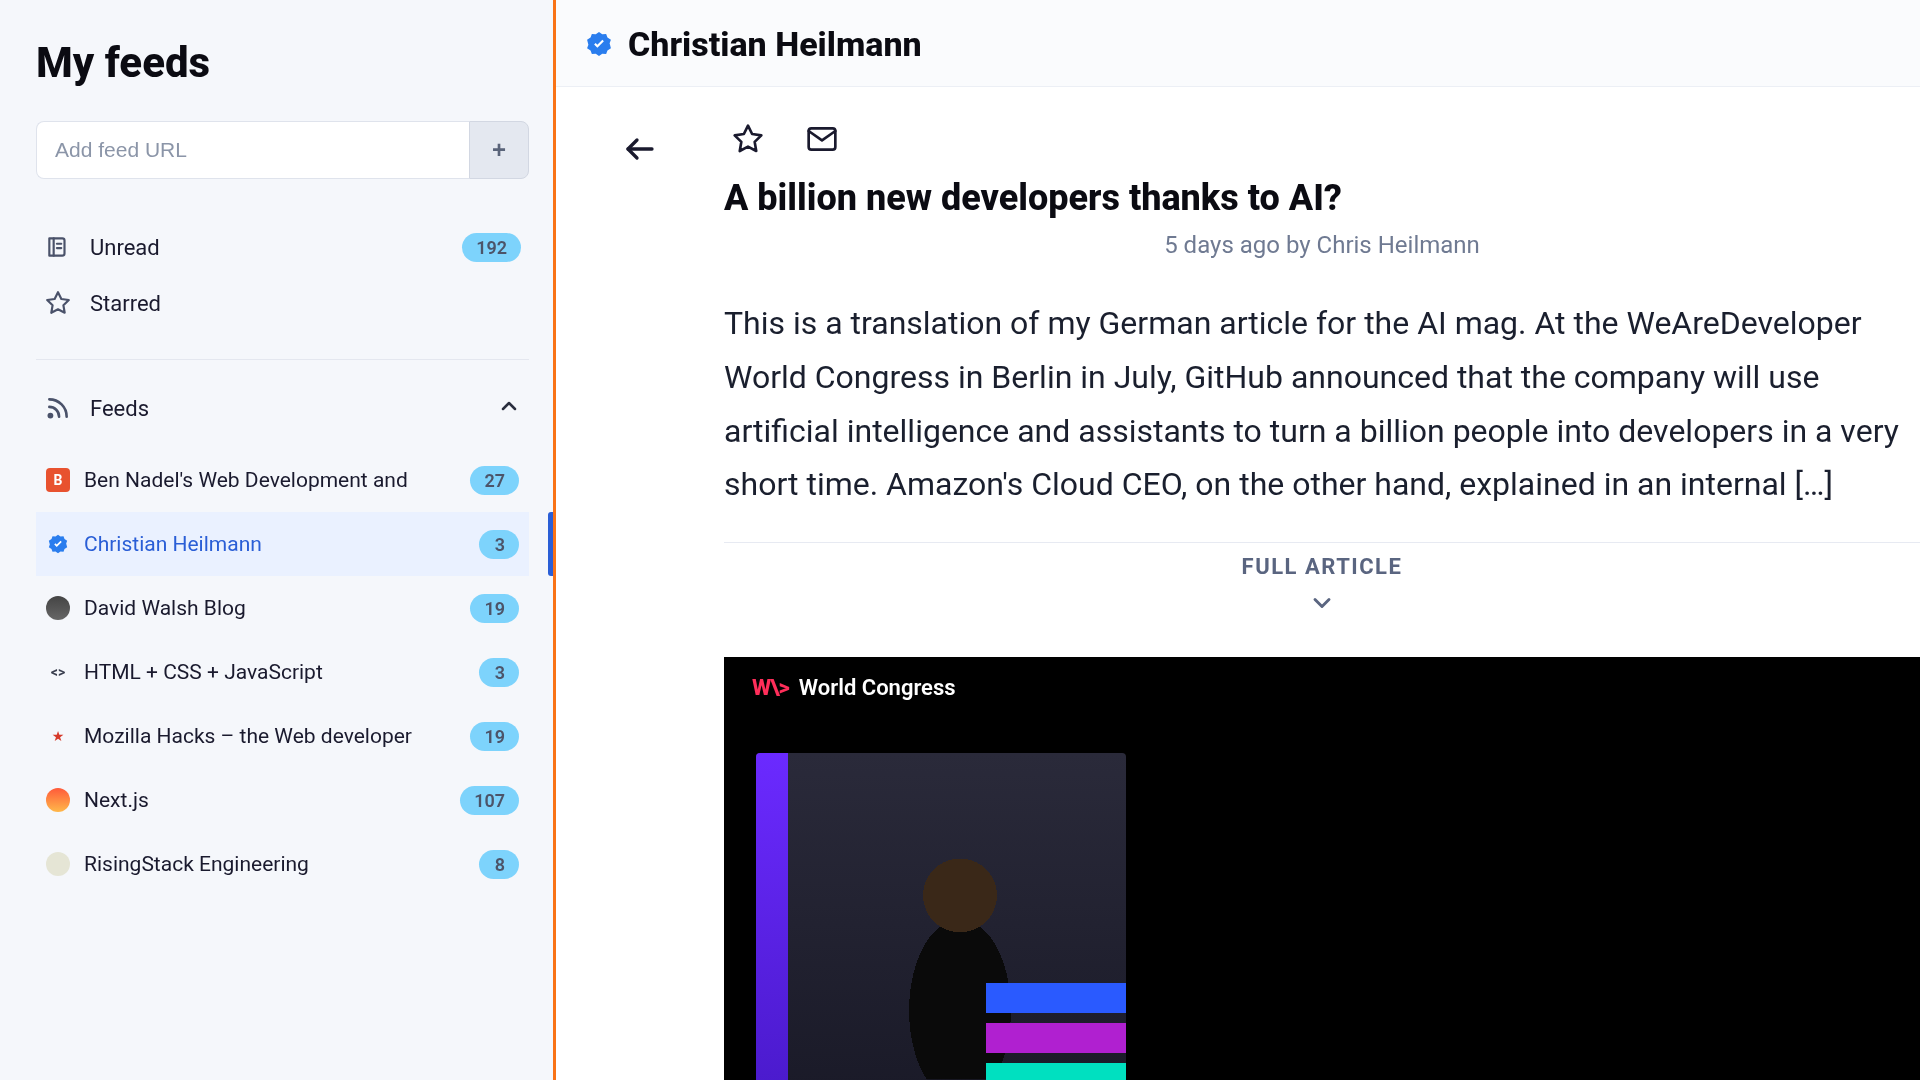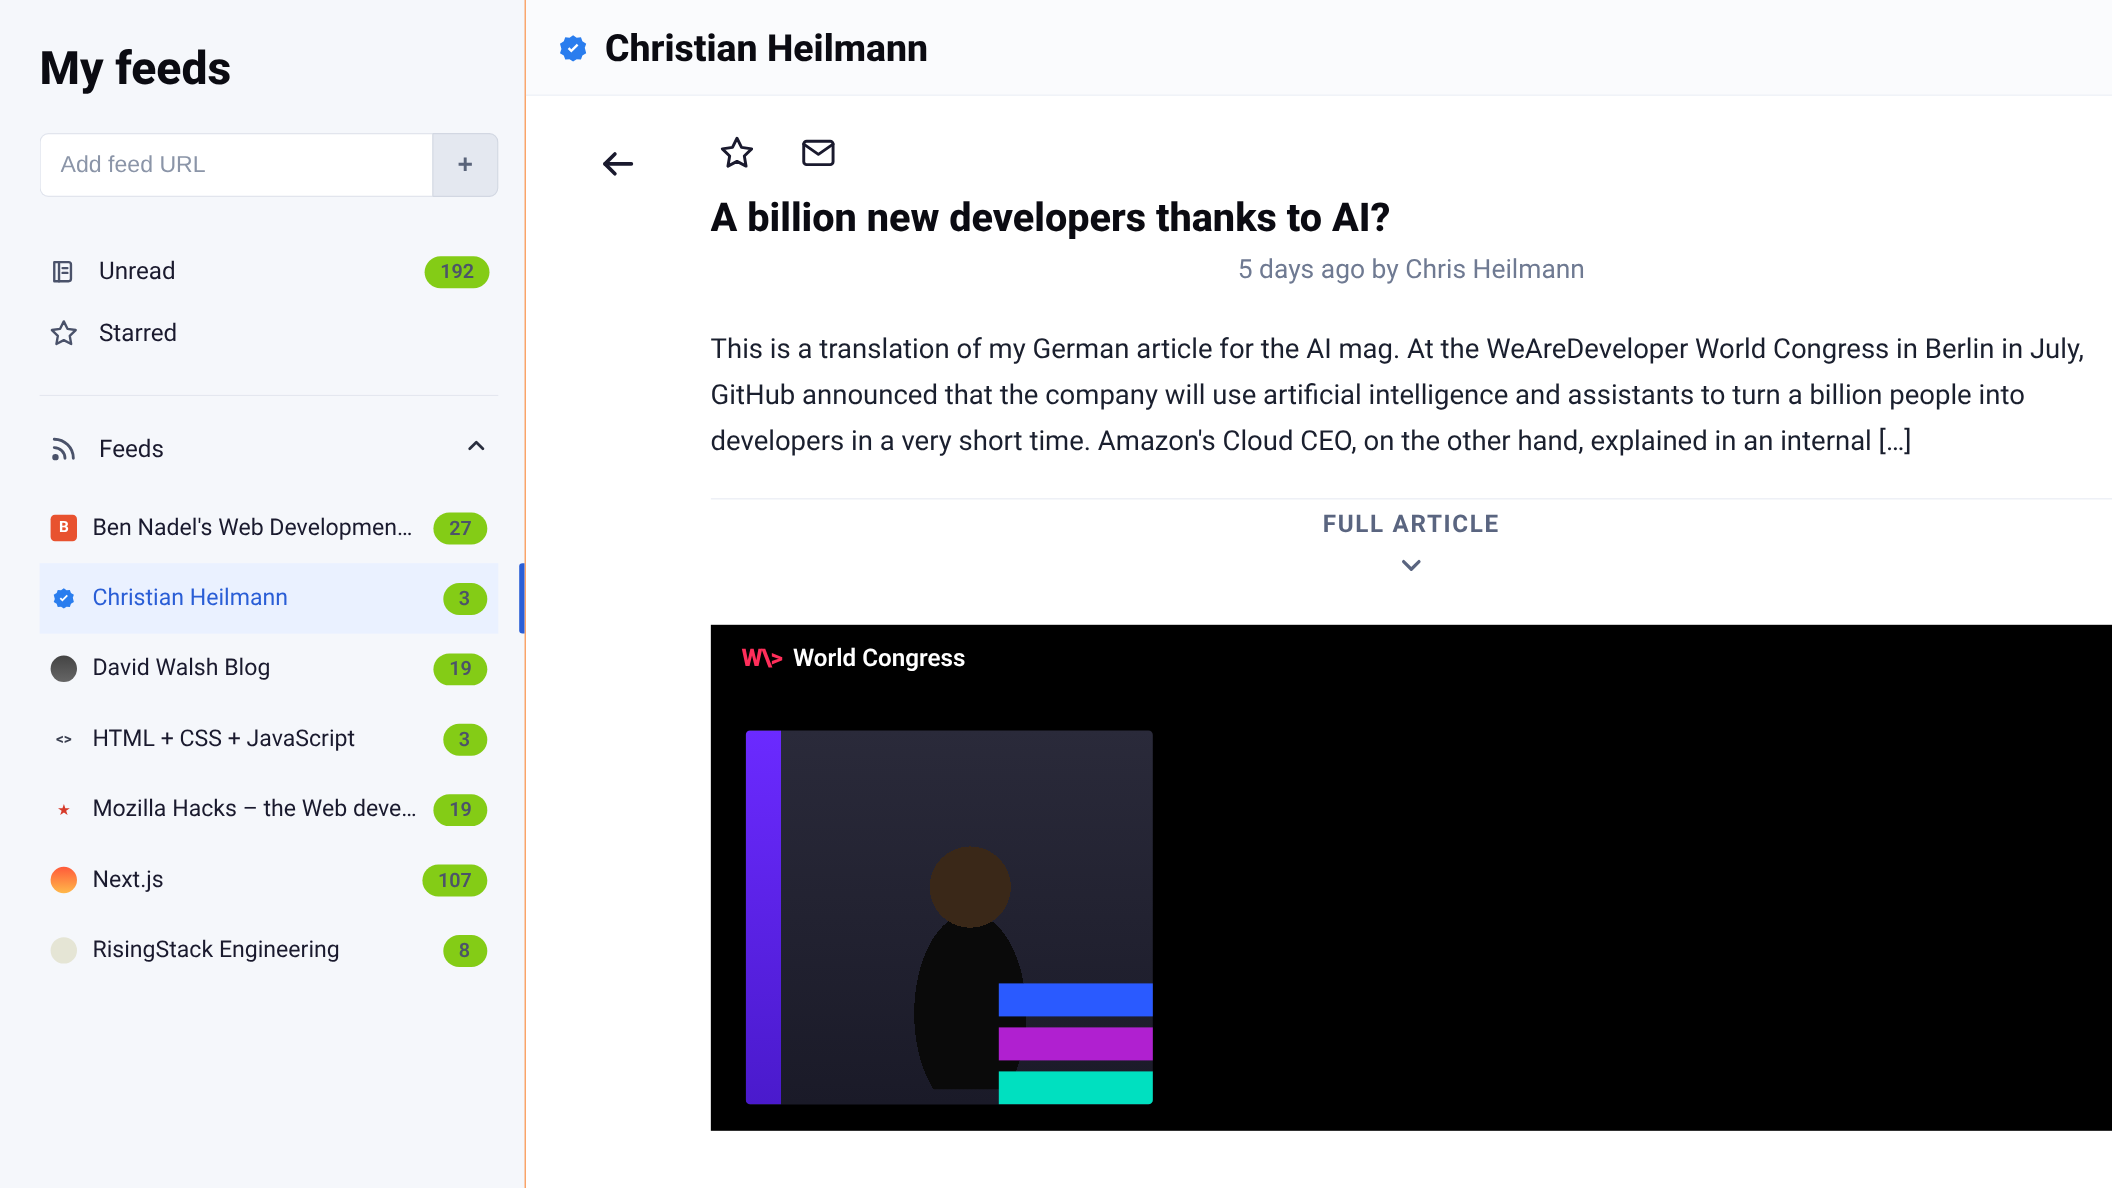--- a/index.html
+++ b/index.html
@@ -13,23 +13,23 @@
       color: #1a1a2e;
       overflow-x: hidden;
       width: 1920px;
       height: 1080px;
     }
     .app {
       display: flex;
       height: 100vh;
     }
     .sidebar {
-      width: 478px;
+      width: 556px;
       background: #f5f7fb;
-      border-right: 1px solid #f97316;
+      border-right: 3px solid #f97316;
       padding: 38px 24px 24px 36px;
       overflow-y: auto;
     }
     .sidebar-title {
       font-size: 42px;
       font-weight: 800;
       color: #0b0b12;
       margin-bottom: 34px;
     }
     .add-feed-row {
@@ -85,28 +85,28 @@
       color: #4a526a;
       flex-shrink: 0;
     }
     .nav-label {
       flex: 1;
       white-space: nowrap;
       overflow: hidden;
       text-overflow: ellipsis;
     }
     .badge {
-      background: #84cc16;
+      background: #7dd3fc;
       color: #4c5469;
       font-size: 18px;
       font-weight: 600;
       padding: 4px 14px;
       border-radius: 999px;
       min-width: 40px;
-      text-align: left;
+      text-align: right;
     }
     .divider {
       border: none;
       border-top: 1px solid #e4e7ef;
       margin: 28px 0 20px 0;
     }
     .feeds-header {
       display: flex;
       align-items: center;
       height: 56px;
@@ -245,21 +245,21 @@
       color: #0b0b12;
       margin-bottom: 12px;
     }
     .article-meta {
       font-size: 24px;
       color: #6f7a92;
       margin-bottom: 38px;
       text-align: center;
     }
     .article-body {
-      font-size: 25px;
+      font-size: 32px;
       line-height: 1.68;
       color: #1a1f2e;
       margin-bottom: 30px;
     }
     .full-article {
       border-top: 1px solid #e7eaf2;
       padding-top: 11px;
       text-align: center;
       margin-bottom: 40px;
     }

